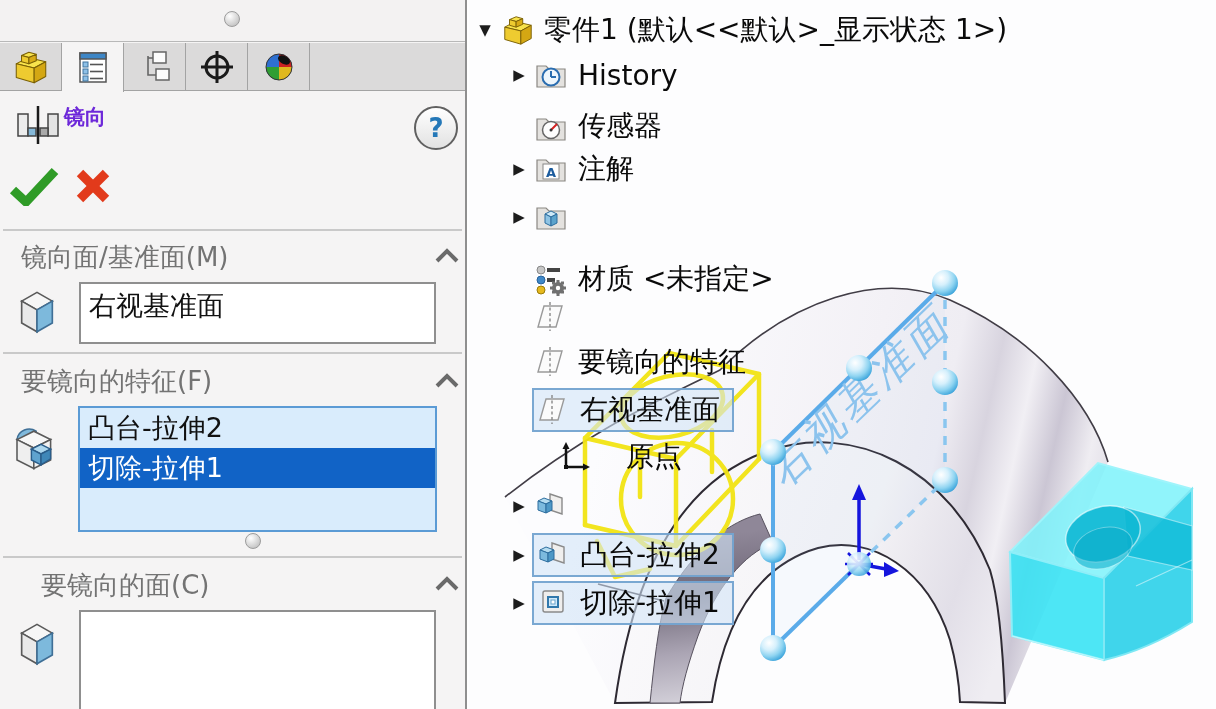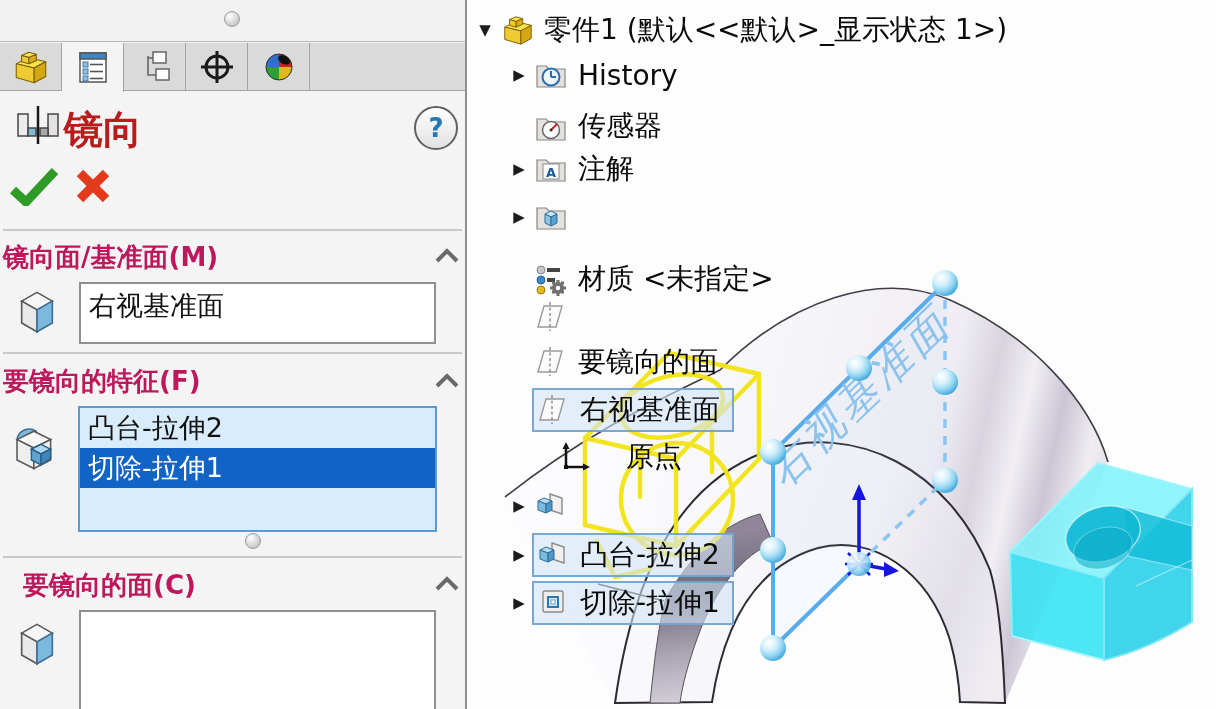--- a/index.html
+++ b/index.html
@@ -11,26 +11,26 @@
     background:#f3f2f2; border-bottom:1px solid #b8b8b8; }
   .grip { position:absolute; width:16px; height:16px; border-radius:50%;
     background:radial-gradient(circle at 35% 30%, #ffffff, #d2d2d2 60%, #b4b4b4);
     border:1px solid #9c9c9c; }
   .tabs { position:absolute; left:0; top:43px; width:467px; height:48px;
     background:#dbdada; border-bottom:1px solid #a3a3a3; display:flex; }
   .tab { width:62px; height:48px; border-right:1px solid #a3a3a3;
     display:flex; align-items:center; justify-content:center; }
   .tab.sel { background:#f5f4f4; height:49px; }
   .title-row-icon { position:absolute; left:12px; top:104px; }
-  .pm-title { position:absolute; left:64px; top:103px; font-size:39px; font-weight:600; color:#b91c1c; }
+  .pm-title { position:absolute; left:64px; top:103px; font-size:21px; font-weight:600; color:#6d28d9; }
   .help-btn { position:absolute; left:414px; top:106px; width:44px; height:44px; border-radius:50%;
     border:2px solid #606060; background:linear-gradient(#ffffff,#e2e2e2);
     color:#2478b8; font-size:26px; font-weight:bold; display:flex; align-items:center; justify-content:center; }
   .divider { position:absolute; left:3px; width:459px; height:2px; background:#c9c9c9; }
-  .sec-h { position:absolute; left:3px; font-size:26px; font-weight:bold; color:#be185d; }
+  .sec-h { position:absolute; left:21px; font-size:26px; font-weight:normal; color:#737373; }
   .chev { position:absolute; left:434px; }
   .inbox { position:absolute; left:79px; width:357px; background:#fff;
     border:2px solid #8f8f8f; font-size:27px; color:#111; padding:4px 8px; }
   .listbox { position:absolute; left:78px; top:406px; width:359px; height:126px;
     background:#d9ecfc; border:2px solid #5b9bd5; }
   .lrow { height:40px; line-height:40px; font-size:27px; color:#111; padding-left:8px; }
   .lrow.active { background:#1163c6; color:#fff; }
   .viewport { position:absolute; left:469px; top:0; width:747px; height:709px; background:#fdfdfe; }
   .vsvg { position:absolute; left:0; top:0; }
   .trow { position:absolute; left:37px; height:46px; display:flex; align-items:center;
@@ -390,21 +390,21 @@
     </div>
 
     <div class="trow" style="top:339px;">
       <span class="exp hidden">▶</span>
       <span class="ticon">
         <svg width="34" height="32" viewBox="0 0 32 32">
           <path d="M9,6 L27,6 L21,27 L3,27 Z" fill="#fbfbfb" stroke="#9a9a9a" stroke-width="1.4"></path>
           <line x1="15" y1="2" x2="15" y2="31" stroke="#888" stroke-width="1.4" stroke-dasharray="3 2.5"></line>
         </svg>
       </span>
-      <span>要镜向的面</span>
+      <span>要镜向的特征</span>
     </div>
 
     <div class="trow" style="top:387px;">
       <span class="exp hidden">▶</span>
       <span class="hl">
         <span class="ticon">
           <svg width="34" height="32" viewBox="0 0 32 32">
             <path d="M9,6 L27,6 L21,27 L3,27 Z" fill="#fbfbfb" stroke="#9a9a9a" stroke-width="1.4"></path>
             <line x1="15" y1="2" x2="15" y2="31" stroke="#888" stroke-width="1.4" stroke-dasharray="3 2.5"></line>
           </svg>

